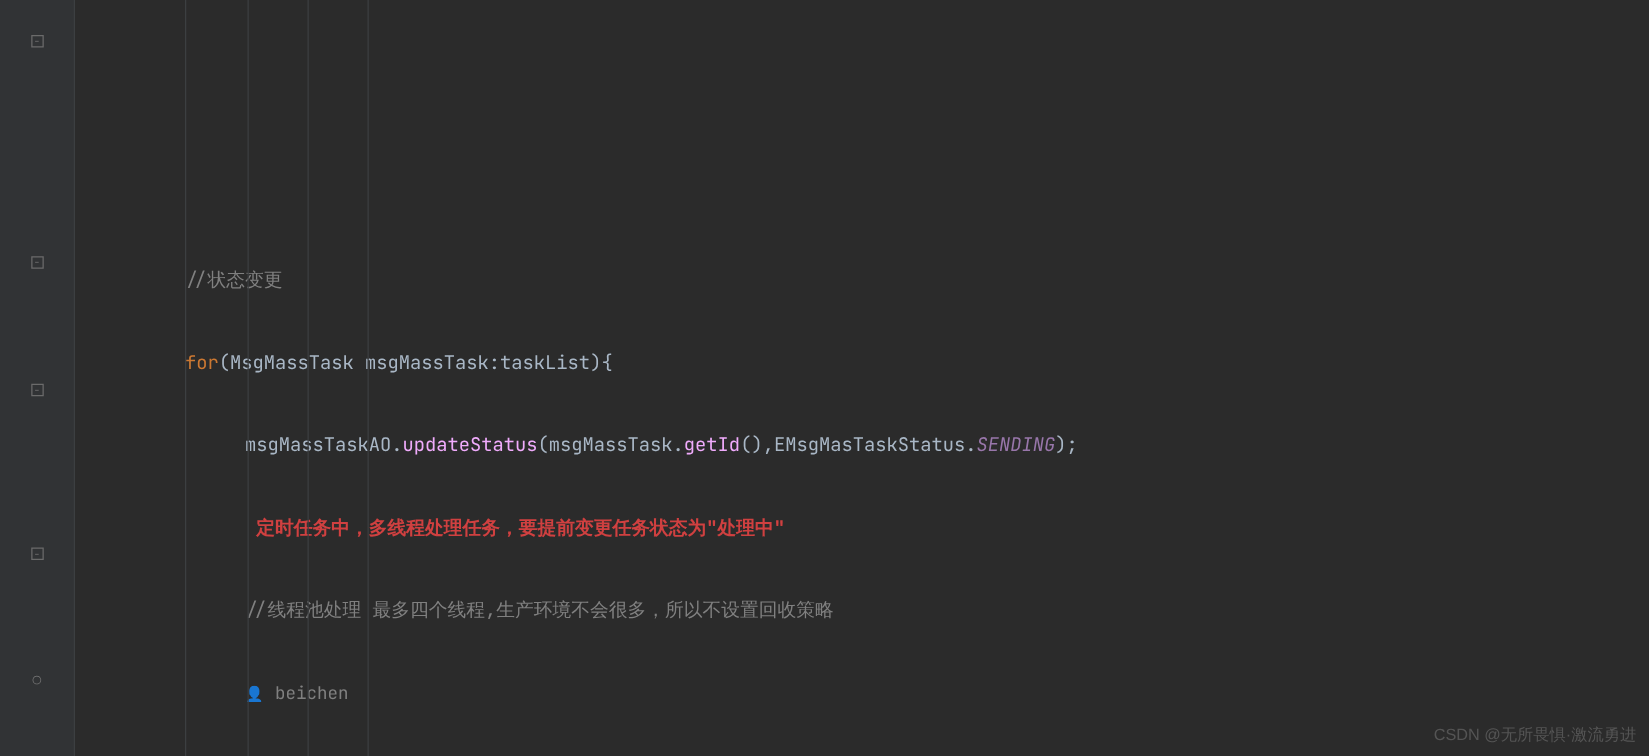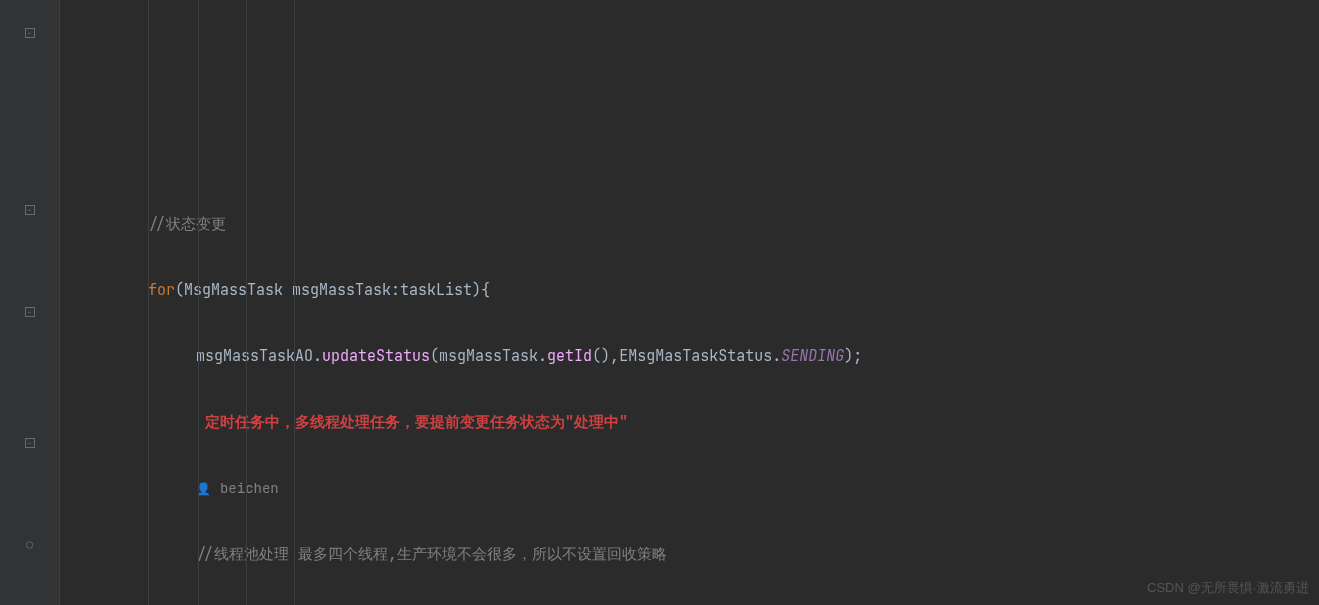--- a/index.html
+++ b/index.html
@@ -103,22 +103,22 @@
   <div class="code-area">
     <div class="vline" style="left:88px"></div>
     <div class="vline" style="left:138px"></div>
     <div class="vline" style="left:186px"></div>
     <div class="vline" style="left:234px"></div>
 
 <span class="line indent1"><span class="comment">//状态变更</span></span>
 <span class="line indent1"><span class="keyword">for</span><span class="paren">(</span><span class="type">MsgMassTask</span> <span class="identifier">msgMassTask</span><span class="paren">:</span><span class="identifier">taskList</span><span class="paren">){</span></span>
 <span class="line indent2"><span class="identifier">msgMassTaskAO</span><span class="paren">.</span><span class="method">updateStatus</span><span class="paren">(</span><span class="identifier">msgMassTask</span><span class="paren">.</span><span class="method">getId</span><span class="paren">(),</span><span class="type">EMsgMasTaskStatus</span><span class="paren">.</span><span class="field">SENDING</span><span class="paren">);</span></span>
 <span class="line indent2"> <span class="red-comment">定时任务中，多线程处理任务，要提前变更任务状态为"处理中"</span></span>
+<span class="line indent2"><span class="comment">//线程池处理 最多四个线程,生产环境不会很多，所以不设置回收策略</span></span>
 <span class="line indent2"><span class="author-icon">👤</span> <span class="author">beichen</span></span>
-<span class="line indent2"><span class="comment">//线程池处理 最多四个线程,生产环境不会很多，所以不设置回收策略</span></span>
 <span class="line indent2"> </span>
 
 
 
 
 
 
 
 
 

